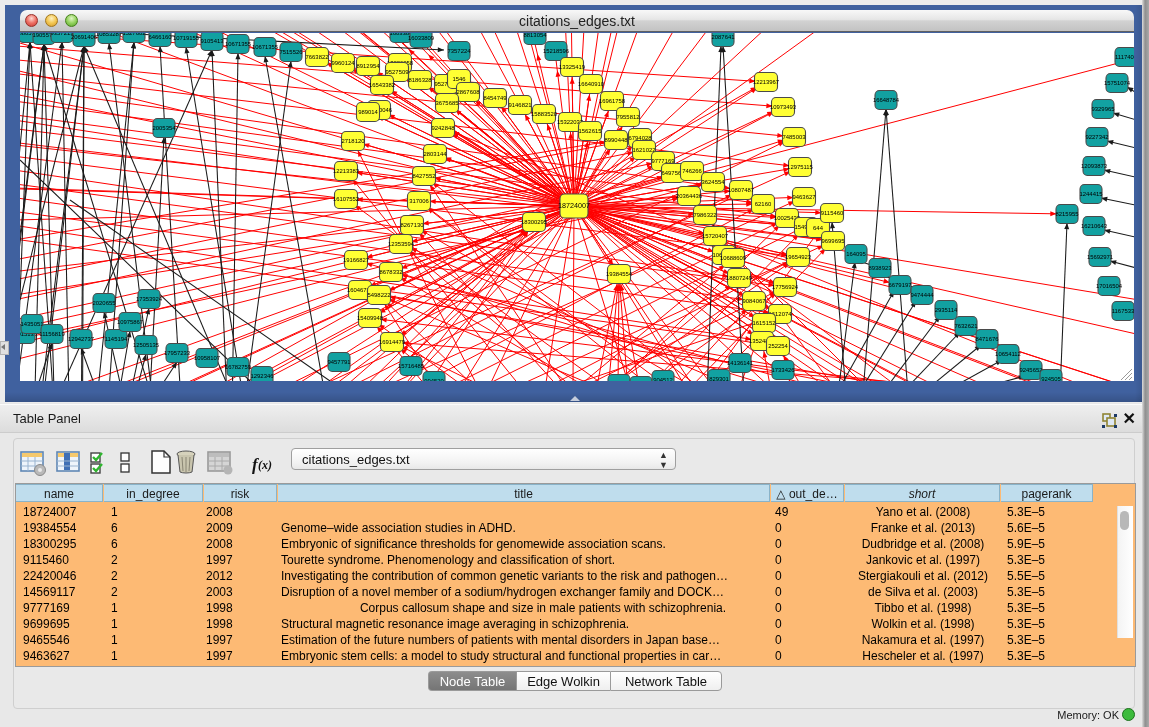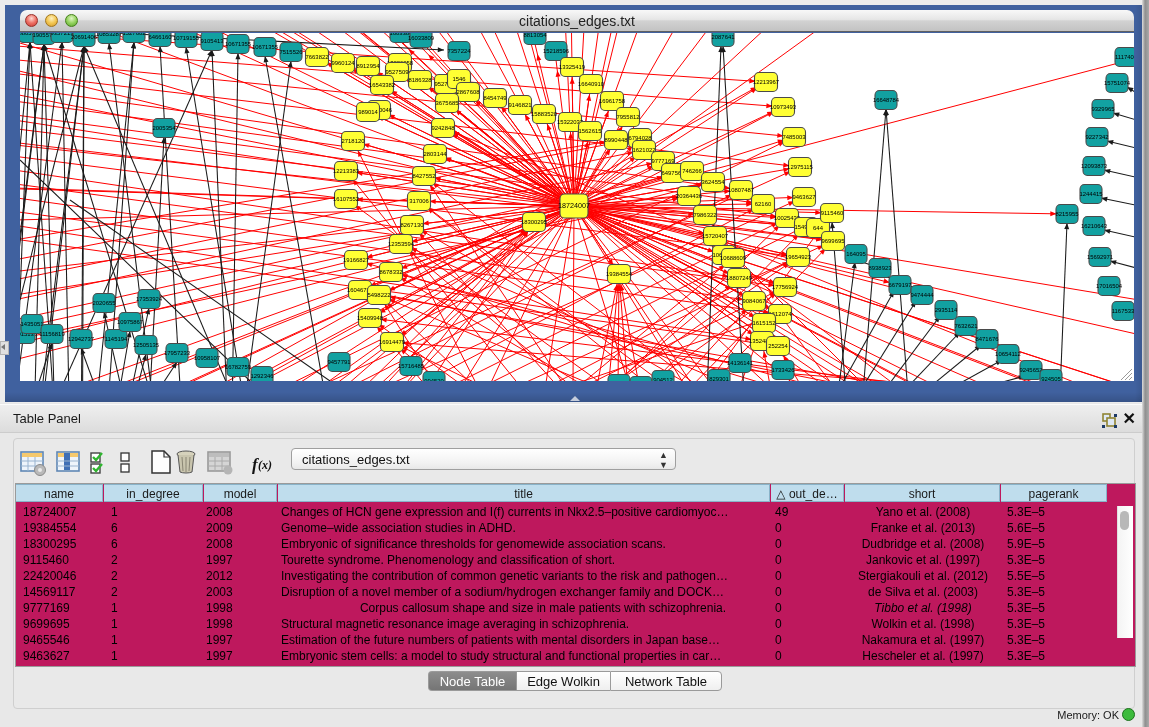--- a/index.html
+++ b/index.html
@@ -17,21 +17,21 @@
   #tpanel{position:absolute;left:0;top:403px;width:1149px;height:324px;background:#e8e8e8;}
   #tphead{position:absolute;left:0;top:1px;width:1149px;height:29px;background:linear-gradient(180deg,#efefef,#dcdcdc);border-top:1px solid #fbfbfb;border-bottom:1px solid #cccccc;box-sizing:border-box;}
   #tphead .lbl{position:absolute;left:13px;top:6px;font-size:13px;color:#1a1a1a;}
   #floaticon{position:absolute;right:31px;top:8px;}
   #closex{position:absolute;right:13px;top:4px;font-size:16px;font-weight:bold;color:#111;}
   #toolbox{position:absolute;left:13px;top:35px;width:1122px;height:271px;border:1px solid #cfcfcf;border-radius:4px;background:#e9e9e9;box-sizing:border-box;}
   #icons{position:absolute;left:0px;top:6px;}
   #combo{position:absolute;left:277px;top:9px;width:385px;height:22px;border:1px solid #9f9f9f;border-radius:4px;background:linear-gradient(180deg,#ffffff,#f2f2f2 70%,#e8e8e8);box-sizing:border-box;}
   #combo .ct{position:absolute;left:10px;top:3px;font-size:13px;color:#111;}
   #combo .ar{position:absolute;right:7px;top:1px;font-size:9px;color:#333;line-height:10px;}
-  #tablewrap{position:absolute;left:15px;top:80px;width:1121px;height:184px;background:#be185d;border:1px solid #9a9a9a;box-sizing:border-box;}
+  #tablewrap{position:absolute;left:15px;top:80px;width:1121px;height:184px;background:#fdba74;border:1px solid #9a9a9a;box-sizing:border-box;}
   .th{position:absolute;top:0;height:18px;background:#bfdded;border-right:1px solid #89b3c9;border-top:1px solid #89b3c9;border-bottom:1px solid #89b3c9;font-size:12px;color:#1a1a1a;text-align:center;line-height:18px;box-sizing:border-box;}
   .td{position:absolute;font-size:12px;color:#000;height:16px;line-height:16px;white-space:nowrap;overflow:hidden;}
   #vscroll{position:absolute;right:2px;top:22px;width:15px;height:132px;background:linear-gradient(90deg,#f4f4f4,#ffffff);border-left:1px solid #e0e0e0;}
   #vthumb{position:absolute;right:6px;top:27px;width:9px;height:19px;border-radius:5px;background:#b8b8b8;}
   #tabbar{position:absolute;left:0;top:266px;width:1149px;height:30px;}
   .seg{position:absolute;top:2px;height:20px;font-size:13px;line-height:20px;text-align:center;box-sizing:border-box;border-top:1px solid #9a9a9a;border-bottom:1px solid #9a9a9a;background:linear-gradient(180deg,#ffffff,#efefef);color:#111;}
   #seg1{left:428px;width:88px;border-left:1px solid #9a9a9a;border-radius:4px 0 0 4px;background:linear-gradient(180deg,#8d8d8d,#757575);color:#fff;}
   #seg2{left:516px;width:94px;border-left:1px solid #9a9a9a;}
   #seg3{left:610px;width:112px;border-left:1px solid #9a9a9a;border-right:1px solid #9a9a9a;border-radius:0 4px 4px 0;}
   #mem{position:absolute;right:30px;top:709px;font-size:11px;color:#1a1a1a;}
@@ -932,29 +932,28 @@
 </g>
 </svg></div>
     <div id="combo">
         <span class="ct">citations_edges.txt</span>
         <span class="ar">▲<br>▼</span>
       </div>
   </div>
   <div id="tablewrap">
       <div class="th" style="left:0px;width:87px;">name</div>
 <div class="th" style="left:88px;width:99px;">in_degree</div>
-<div class="th" style="left:188px;width:73px;">model</div>
+<div class="th" style="left:188px;width:73px;">risk</div>
 <div class="th" style="left:262px;width:492px;">title</div>
 <div class="th" style="left:755px;width:73px;">△ out_de…</div>
-<div class="th" style="left:829px;width:155px;">short</div>
-<div class="th" style="left:985px;width:106px;">pagerank</div>
+<div class="th" style="left:829px;width:155px;font-style:italic;">short</div>
+<div class="th" style="left:985px;width:92px;">pagerank</div>
 <div class="td" style="left:7px;top:20px;width:92px;">18724007</div>
 <div class="td" style="left:95px;top:20px;width:100px;">1</div>
 <div class="td" style="left:190px;top:20px;width:80px;">2008</div>
-<div class="td" style="left:265px;top:20px;width:492px;">Changes of HCN gene expression and I(f) currents in Nkx2.5–positive cardiomyoc…</div>
 <div class="td" style="left:759px;top:20px;width:70px;">49</div>
 <div class="td" style="left:829px;top:20px;width:156px;text-align:center;">Yano et al. (2008)</div>
 <div class="td" style="left:991px;top:20px;width:95px;">5.3E–5</div>
 <div class="td" style="left:7px;top:36px;width:92px;">19384554</div>
 <div class="td" style="left:95px;top:36px;width:100px;">6</div>
 <div class="td" style="left:190px;top:36px;width:80px;">2009</div>
 <div class="td" style="left:265px;top:36px;width:492px;">Genome–wide association studies in ADHD.</div>
 <div class="td" style="left:759px;top:36px;width:70px;">0</div>
 <div class="td" style="left:829px;top:36px;width:156px;text-align:center;">Franke et al. (2013)</div>
 <div class="td" style="left:991px;top:36px;width:95px;">5.6E–5</div>
@@ -984,21 +983,21 @@
 <div class="td" style="left:190px;top:100px;width:80px;">2003</div>
 <div class="td" style="left:265px;top:100px;width:492px;">Disruption of a novel member of a sodium/hydrogen exchanger family and DOCK…</div>
 <div class="td" style="left:759px;top:100px;width:70px;">0</div>
 <div class="td" style="left:829px;top:100px;width:156px;text-align:center;">de Silva et al. (2003)</div>
 <div class="td" style="left:991px;top:100px;width:95px;">5.3E–5</div>
 <div class="td" style="left:7px;top:116px;width:92px;">9777169</div>
 <div class="td" style="left:95px;top:116px;width:100px;">1</div>
 <div class="td" style="left:190px;top:116px;width:80px;">1998</div>
 <div class="td" style="left:281px;top:116px;width:492px;text-align:center;">Corpus callosum shape and size in male patients with schizophrenia.</div>
 <div class="td" style="left:759px;top:116px;width:70px;">0</div>
-<div class="td" style="left:829px;top:116px;width:156px;text-align:center;font-style:italic;">Tibbo et al. (1998)</div>
+<div class="td" style="left:829px;top:116px;width:156px;text-align:center;">Tibbo et al. (1998)</div>
 <div class="td" style="left:991px;top:116px;width:95px;">5.3E–5</div>
 <div class="td" style="left:7px;top:132px;width:92px;">9699695</div>
 <div class="td" style="left:95px;top:132px;width:100px;">1</div>
 <div class="td" style="left:190px;top:132px;width:80px;">1998</div>
 <div class="td" style="left:265px;top:132px;width:492px;">Structural magnetic resonance image averaging in schizophrenia.</div>
 <div class="td" style="left:759px;top:132px;width:70px;">0</div>
 <div class="td" style="left:829px;top:132px;width:156px;text-align:center;">Wolkin et al. (1998)</div>
 <div class="td" style="left:991px;top:132px;width:95px;">5.3E–5</div>
 <div class="td" style="left:7px;top:148px;width:92px;">9465546</div>
 <div class="td" style="left:95px;top:148px;width:100px;">1</div>

